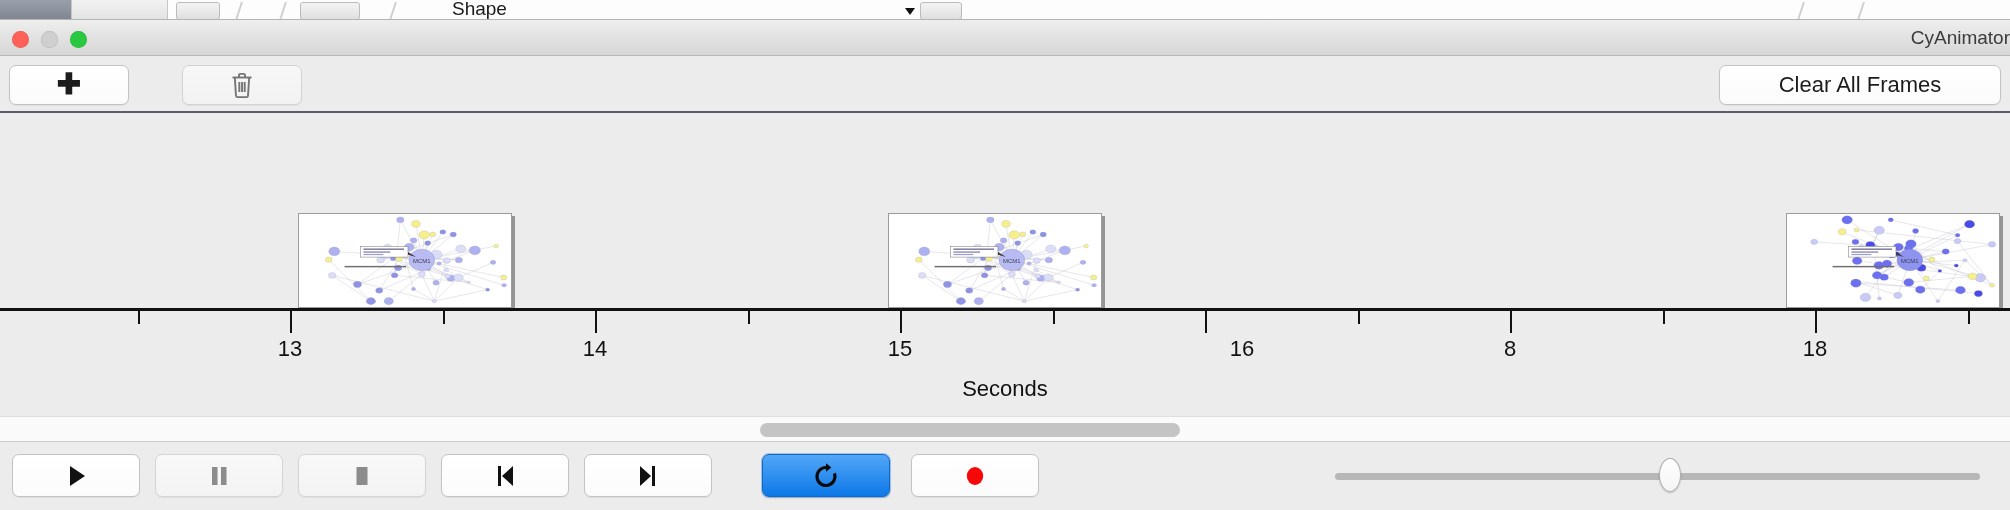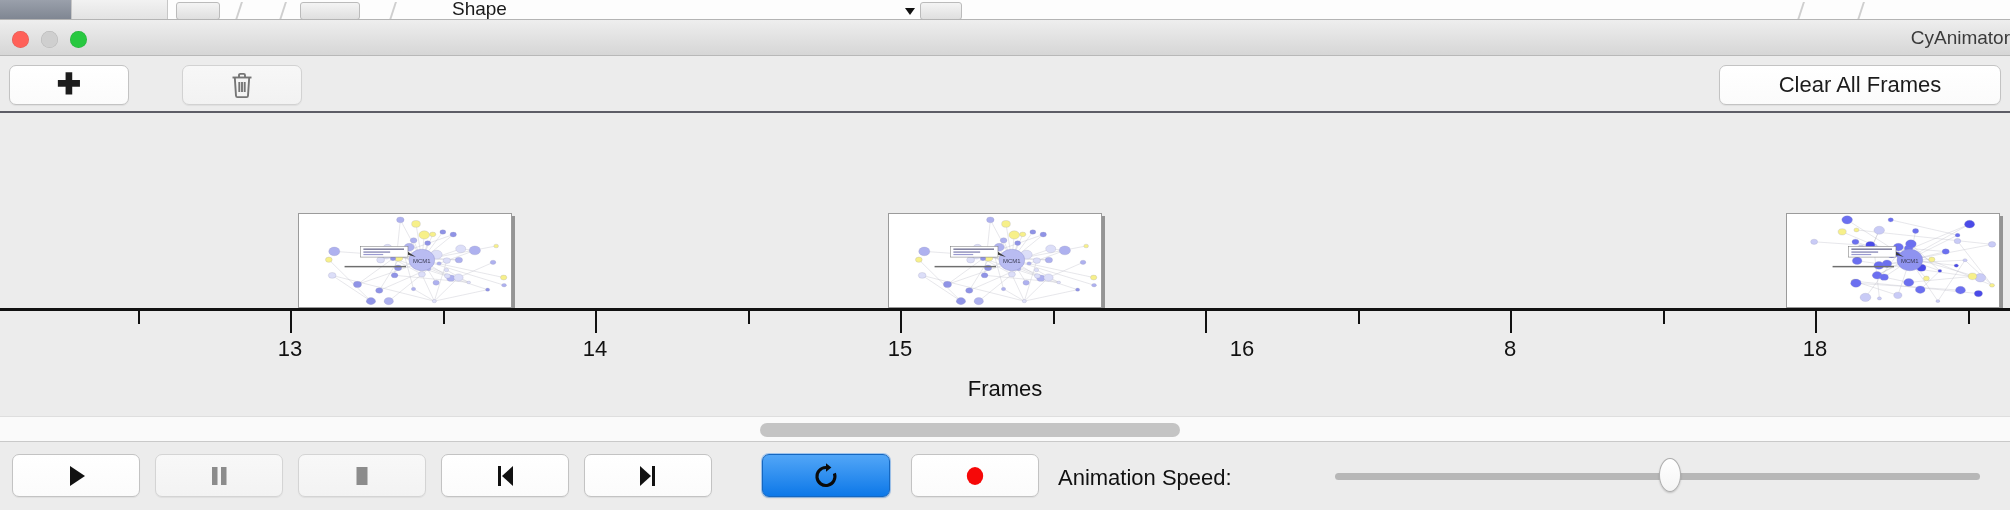--- a/index.html
+++ b/index.html
@@ -569,21 +569,21 @@
           <div class="tick-label" style="left: 595px;">14</div>
           <div class="tick major" style="left: 900px;"></div>
           <div class="tick-label" style="left: 900px;">15</div>
           <div class="tick major" style="left: 1205px;"></div>
           <div class="tick-label" style="left: 1242px;">16</div>
           <div class="tick major" style="left: 1510px;"></div>
           <div class="tick-label" style="left: 1510px;">8</div>
           <div class="tick major" style="left: 1815px;"></div>
           <div class="tick-label" style="left: 1815px;">18</div>
         </div>
-      <div class="axis-title">Frames</div>
+      <div class="axis-title">Seconds</div>
     </div>
   </div>
 
   <div class="scroll-track">
     <div class="scroll-thumb" id="scroll-thumb" style="left: 760px; width: 420px;"></div>
   </div>
 
   <div class="transport">
     <div id="transport-buttons">
         <div class="tr-btn" style="left: 12px;">
@@ -633,20 +633,19 @@
           </span>
         </div>
         <div class="tr-btn" style="left: 911px;">
           <span>
             <svg width="30" height="30" viewBox="0 0 30 30">
               <ellipse cx="15" cy="15" rx="8.2" ry="9" fill="#f60808"></ellipse>
             </svg>
           </span>
         </div>
       </div>
-    <div class="speed-label">Animation Speed:</div>
     <div class="slider">
       <div class="slider-track"></div>
       <div class="slider-thumb" id="speed-thumb" style="left: 52%;"></div>
     </div>
   </div>
 
 </div>
 
 </body></html>

